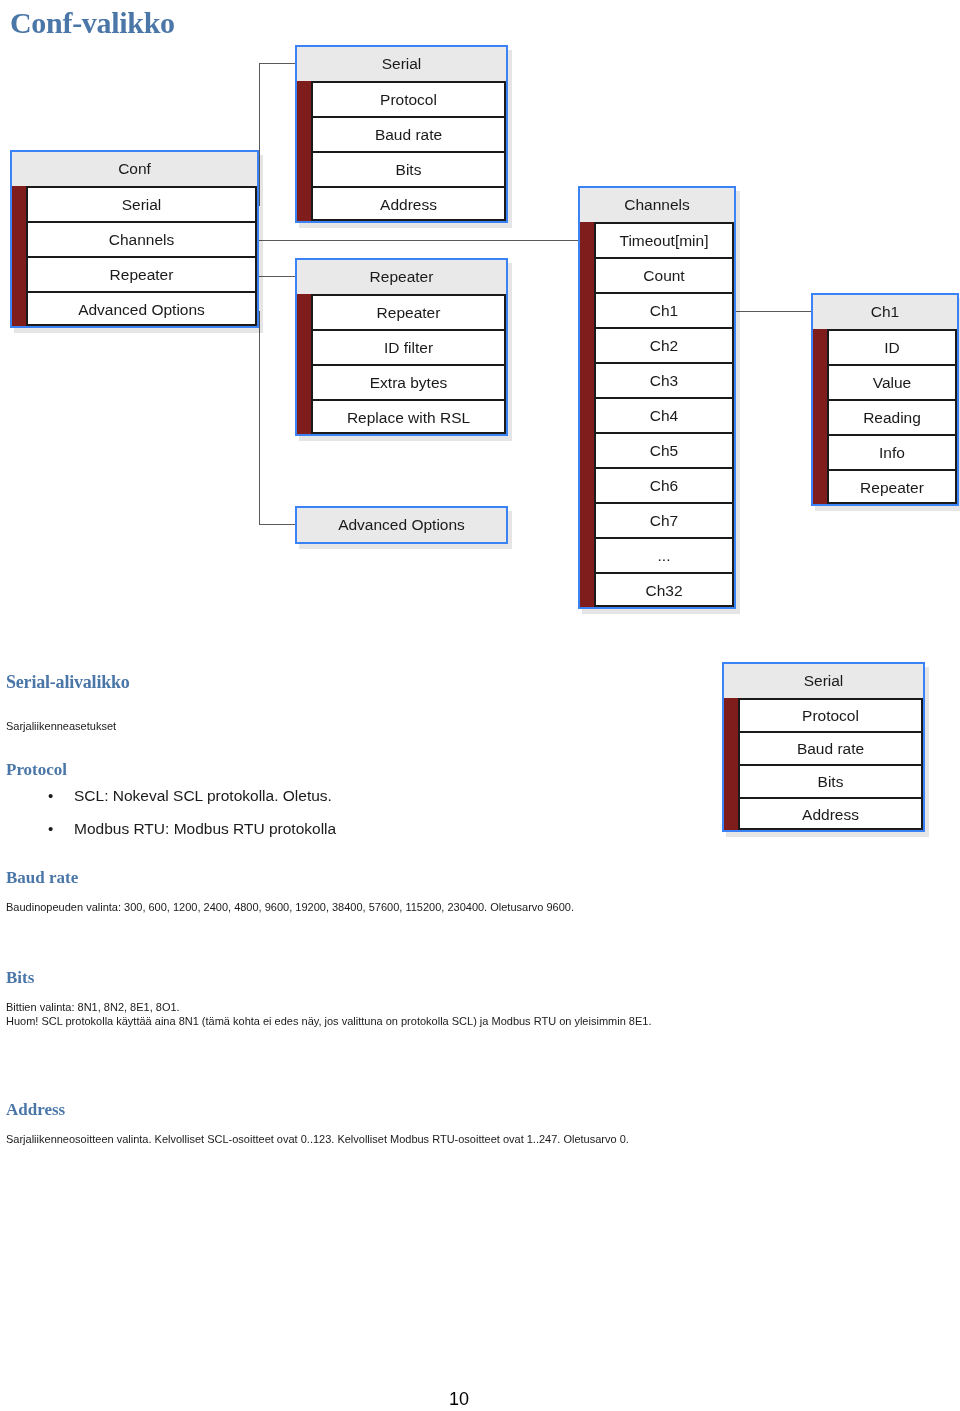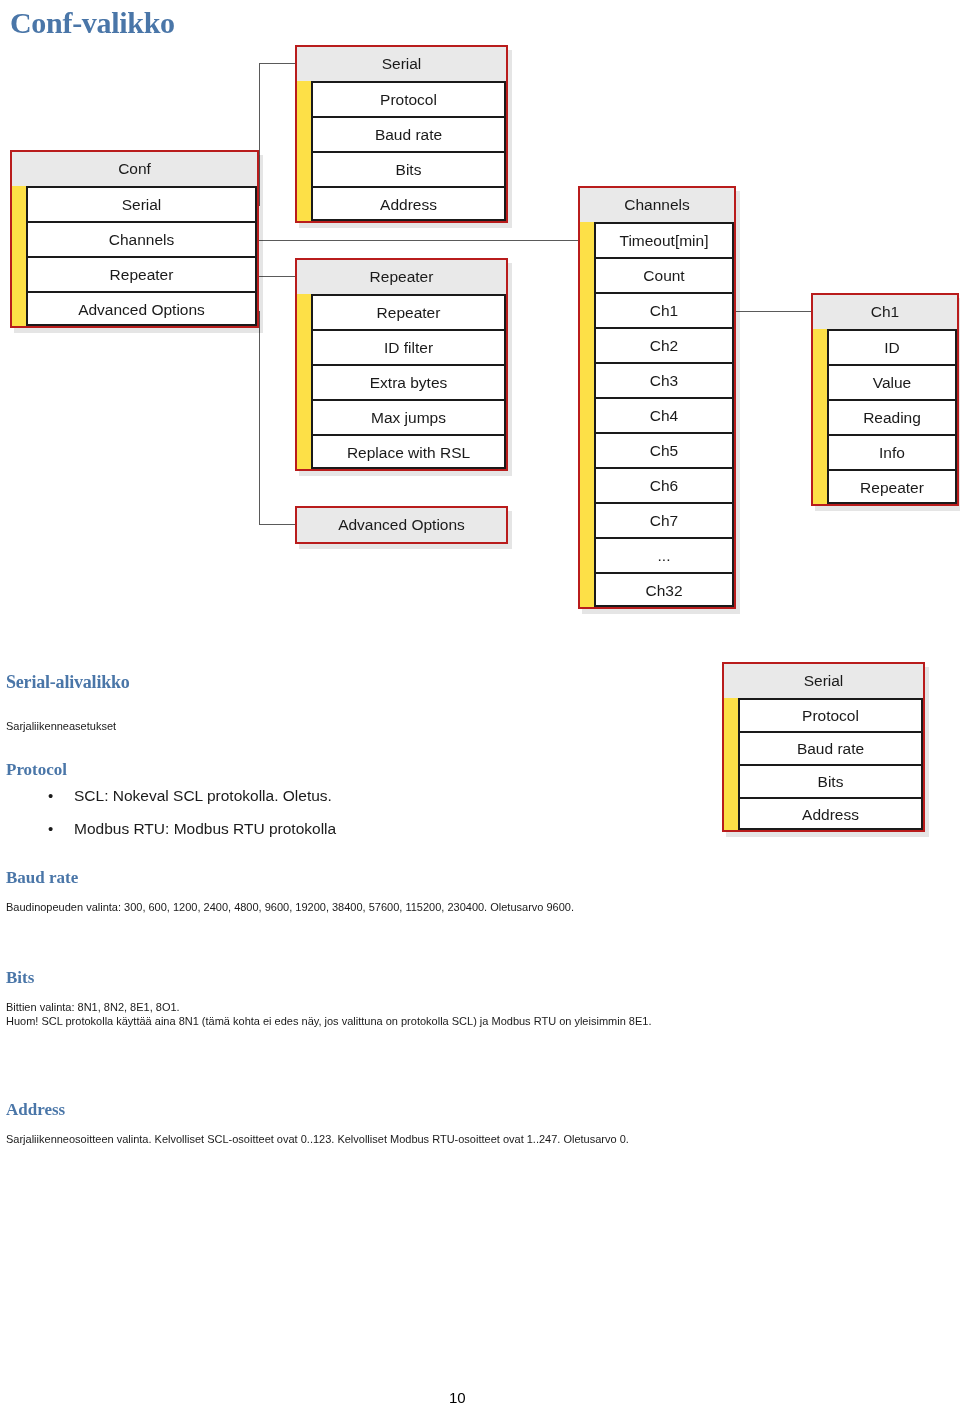--- a/index.html
+++ b/index.html
@@ -66,37 +66,37 @@
     font-size: 15px;
   }
   .bullet-label {
     position: absolute;
     left: 26px;
     top: 0;
   }
   .page-number {
     position: absolute;
     font-family: "Liberation Sans", "DejaVu Sans", sans-serif;
-    font-size: 15px;
+    font-size: 18px;
     color: #000;
   }
 
   
   .diagram {
     position: absolute;
     left: 0;
     top: 0;
     width: 960px;
     height: 640px;
   }
   .menu-box {
     position: absolute;
     box-sizing: border-box;
-    border: 2px solid #b91c1c;
-    background: #fde047;
+    border: 2px solid #3b82f6;
+    background: #7f1d1d;
     box-shadow: 4px 5px 0 0 rgba(0,0,0,0.10);
   }
   .menu-box .box-header {
     height: 34px;
     line-height: 34px;
     text-align: center;
     font-size: 15.5px;
     color: #1a1a1a;
     background: #e9e9e9;
     font-family: "Liberation Sans", "DejaVu Sans", sans-serif;
@@ -171,21 +171,20 @@
       <div class="box-row">Address</div>
     </div>
   </div>
 
   <div class="menu-box" style="left:295px; top:258px; width:213px;">
     <div class="box-header">Repeater</div>
     <div class="box-rows">
       <div class="box-row">Repeater</div>
       <div class="box-row">ID filter</div>
       <div class="box-row">Extra bytes</div>
-      <div class="box-row">Max jumps</div>
       <div class="box-row">Replace with RSL</div>
     </div>
   </div>
 
   <div class="menu-box" style="left:295px; top:506px; width:213px;">
     <div class="box-header">Advanced Options</div>
   </div>
 
   <div class="menu-box" style="left:578px; top:186px; width:158px;">
     <div class="box-header">Channels</div>

